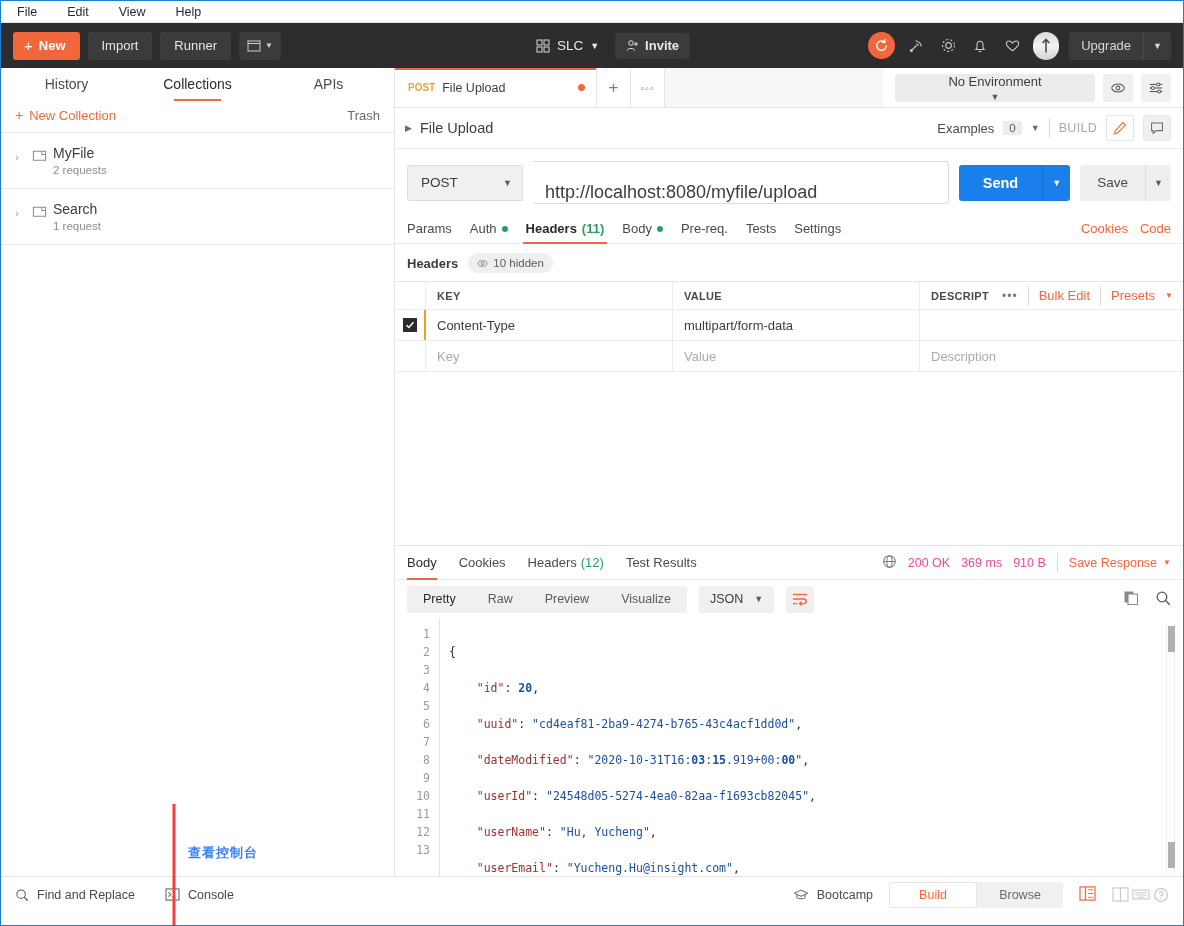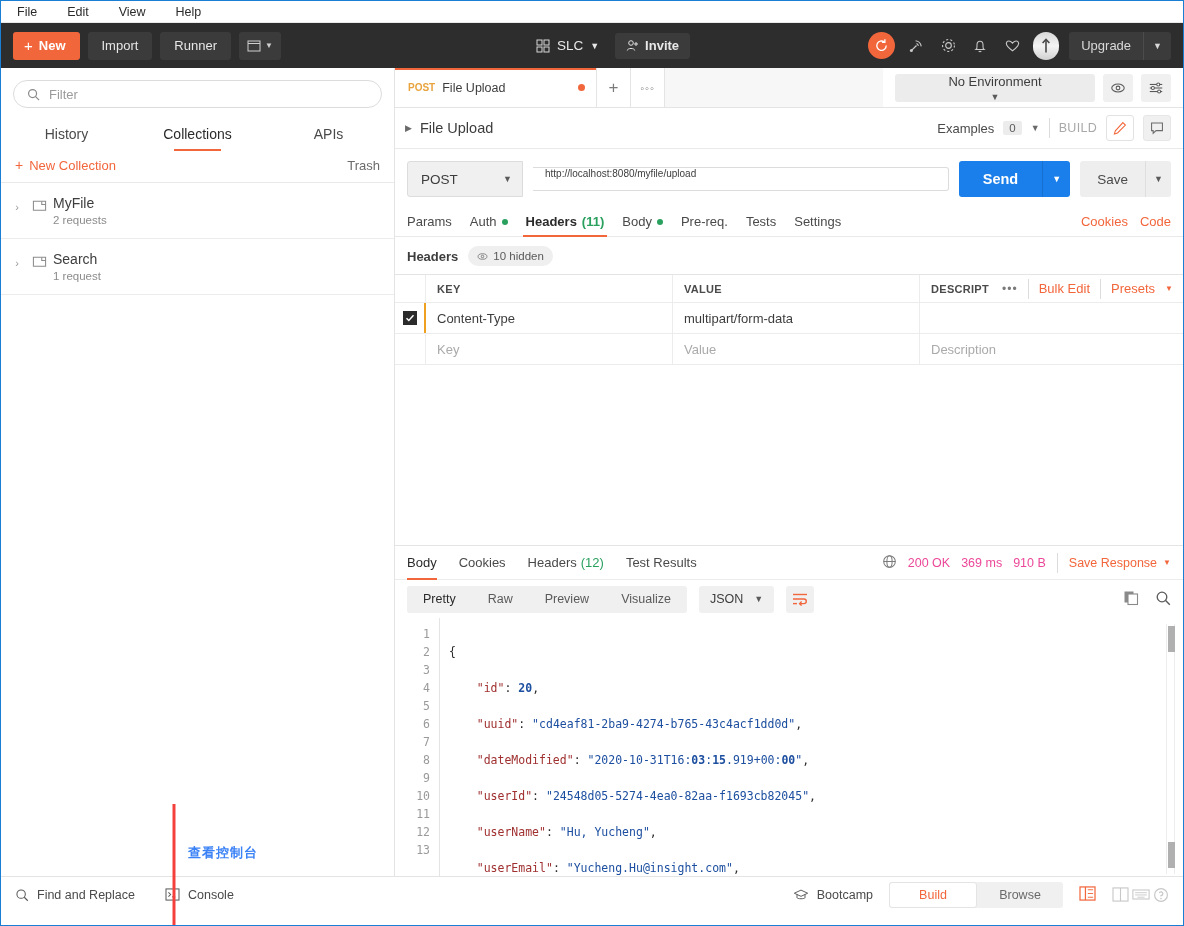--- a/index.html
+++ b/index.html
@@ -230,23 +230,23 @@
   }
   .sq-btn.gray { background: #f0f0f0; border-color: #e6e6e6; color: #6a6a6a; }
 
   .url-row { display: flex; align-items: center; gap: 10px; padding: 12px 12px 10px 12px; }
   .method-sel {
     width: 116px; height: 36px; border: 1px solid #dcdcdc; border-radius: 3px 0 0 3px;
     background: #f0f0f0; display: flex; align-items: center; justify-content: space-between;
     padding: 0 10px 0 13px; font-size: 13.5px; color: #3d3d3d;
   }
   .url-input {
-    flex: 1; height: 24px; border: 1px solid #dcdcdc; border-left: none;
-    border-radius: 0 3px 3px 0; display: flex; align-items: flex-start;
-    padding: 0 12px; font-size: 10px; color: #3d3d3d;
+    flex: 1; height: 43px; border: 1px solid #dcdcdc; border-left: none;
+    border-radius: 0 3px 3px 0; display: flex; align-items: flex-end;
+    padding: 0 12px; font-size: 18px; color: #3d3d3d;
   }
   .send-group { display: flex; height: 36px; }
   .send-btn {
     background: #1a7fea; color: #fff; font-size: 14.5px; font-weight: bold;
     padding: 0 24px; display: flex; align-items: center; border-radius: 3px 0 0 3px;
   }
   .send-car {
     background: #1a7fea; color: #fff; width: 28px;
     display: flex; align-items: center; justify-content: center;
     border-left: 1px solid #1570d0; border-radius: 0 3px 3px 0; font-size: 9px;
@@ -482,29 +482,20 @@
       <div class="upgrade-btn">
         <span class="lbl">Upgrade</span>
         <span class="car">▼</span>
       </div>
     </div>
   </div>
 
   <div class="body-wrap">
 
     <div class="sidebar">
-      <div class="filter-row">
-        <div class="filter-box">
-          <svg width="13" height="13" viewBox="0 0 14 14">
-              <circle cx="6" cy="6" r="4.3" fill="none" stroke="#8a8a8a" stroke-width="1.3"></circle>
-              <line x1="9.3" y1="9.3" x2="13" y2="13" stroke="#8a8a8a" stroke-width="1.3"></line>
-            </svg>
-          <span>Filter</span>
-        </div>
-      </div>
 
       <div class="side-tabs">
         <div class="side-tab">History</div>
         <div class="side-tab active">Collections</div>
         <div class="side-tab">APIs</div>
       </div>
 
       <div class="coll-actions">
         <div class="new-coll">
           <span class="plus">+</span>

